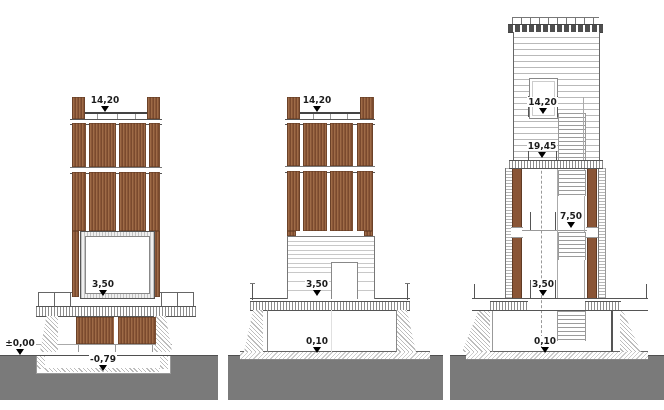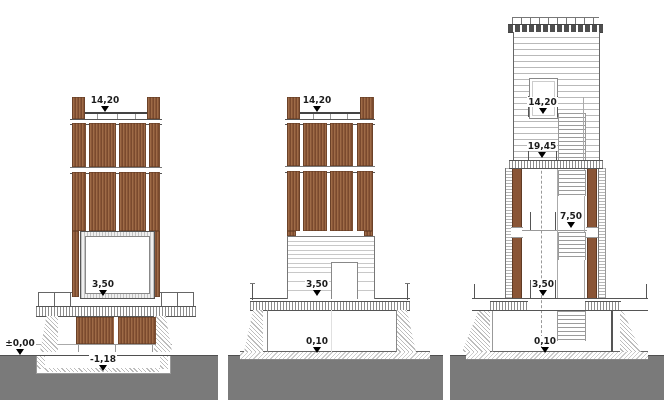--- a/index.html
+++ b/index.html
@@ -103,21 +103,21 @@
     </div>
     <div class="lvl" style="left:89px;top:279px;width:28px;">
       <span class="lt">3,50</span>
       <span class="tri"></span>
     </div>
     <div class="lvl" style="left:4px;top:338px;width:32px;">
       <span class="lt">±0,00</span>
       <span class="tri"></span>
     </div>
     <div class="lvl" style="left:89px;top:354px;width:28px;">
-      <span class="lt">-1,18</span>
+      <span class="lt">-0,79</span>
       <span class="tri"></span>
     </div>
   </div>
 
   <div class="grp">
     <div class="ground" style="left:228px;top:356px;width:215px;height:44px;"></div>
     <div class="ln" style="left:228px;top:355px;width:215px;height:1px;background:#4f4f4f;"></div>
     <div class="fnd" style="left:240px;top:351px;width:190px;height:7px;"></div>
 
     <div class="ln" style="left:250px;top:298px;width:160px;height:1px;background:#555;"></div>

